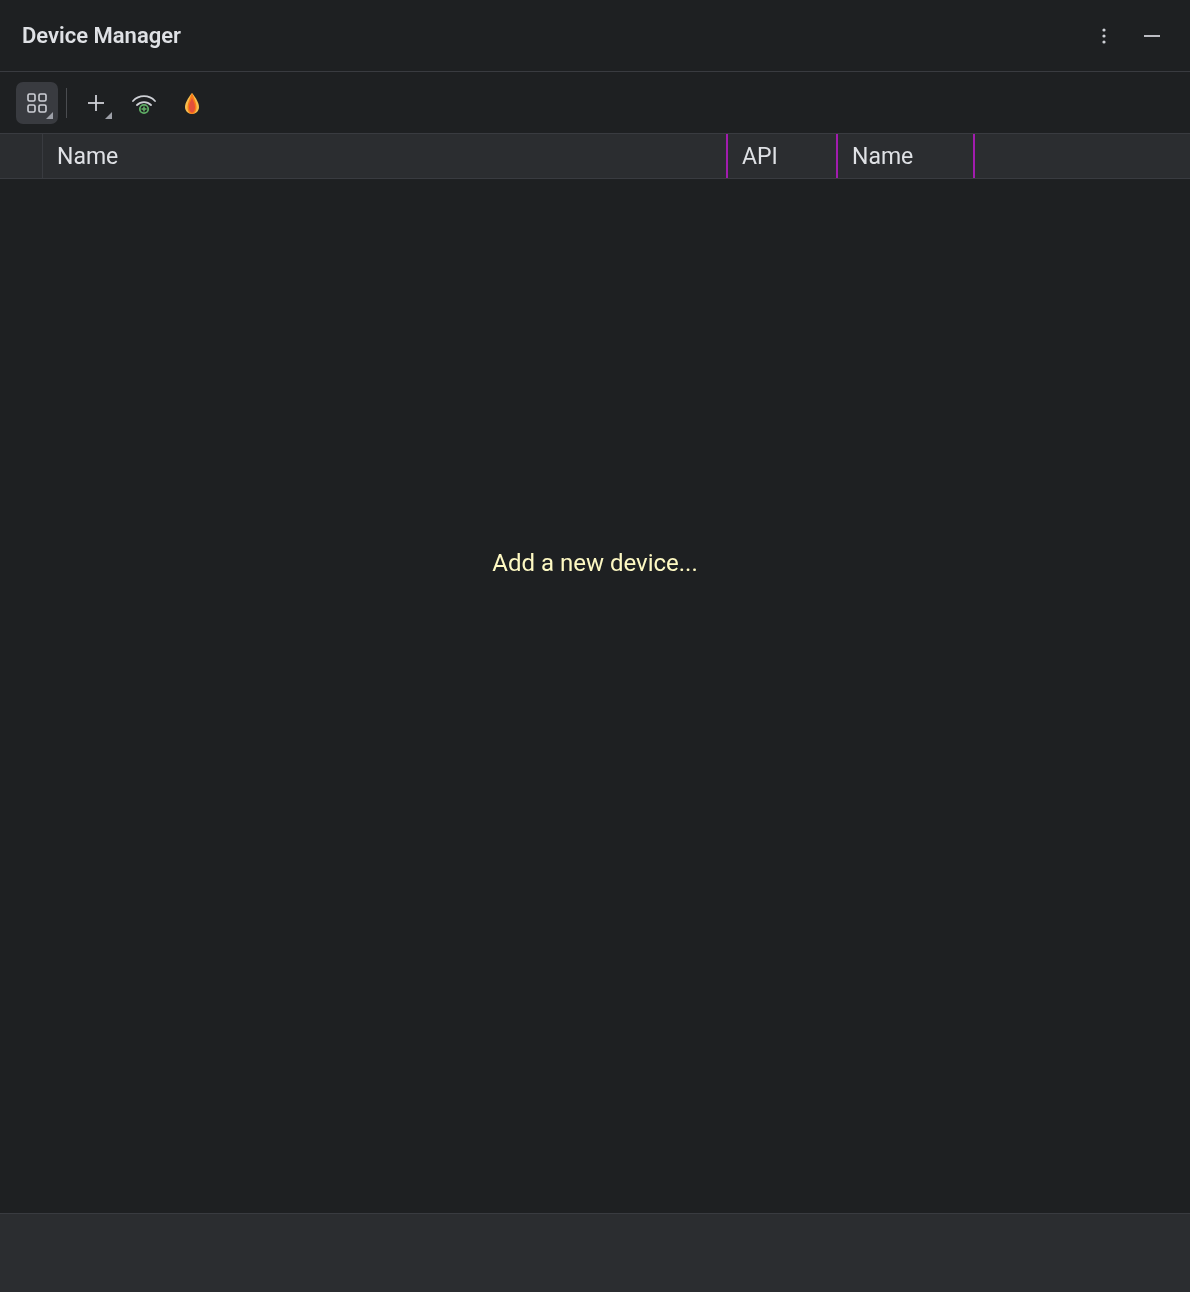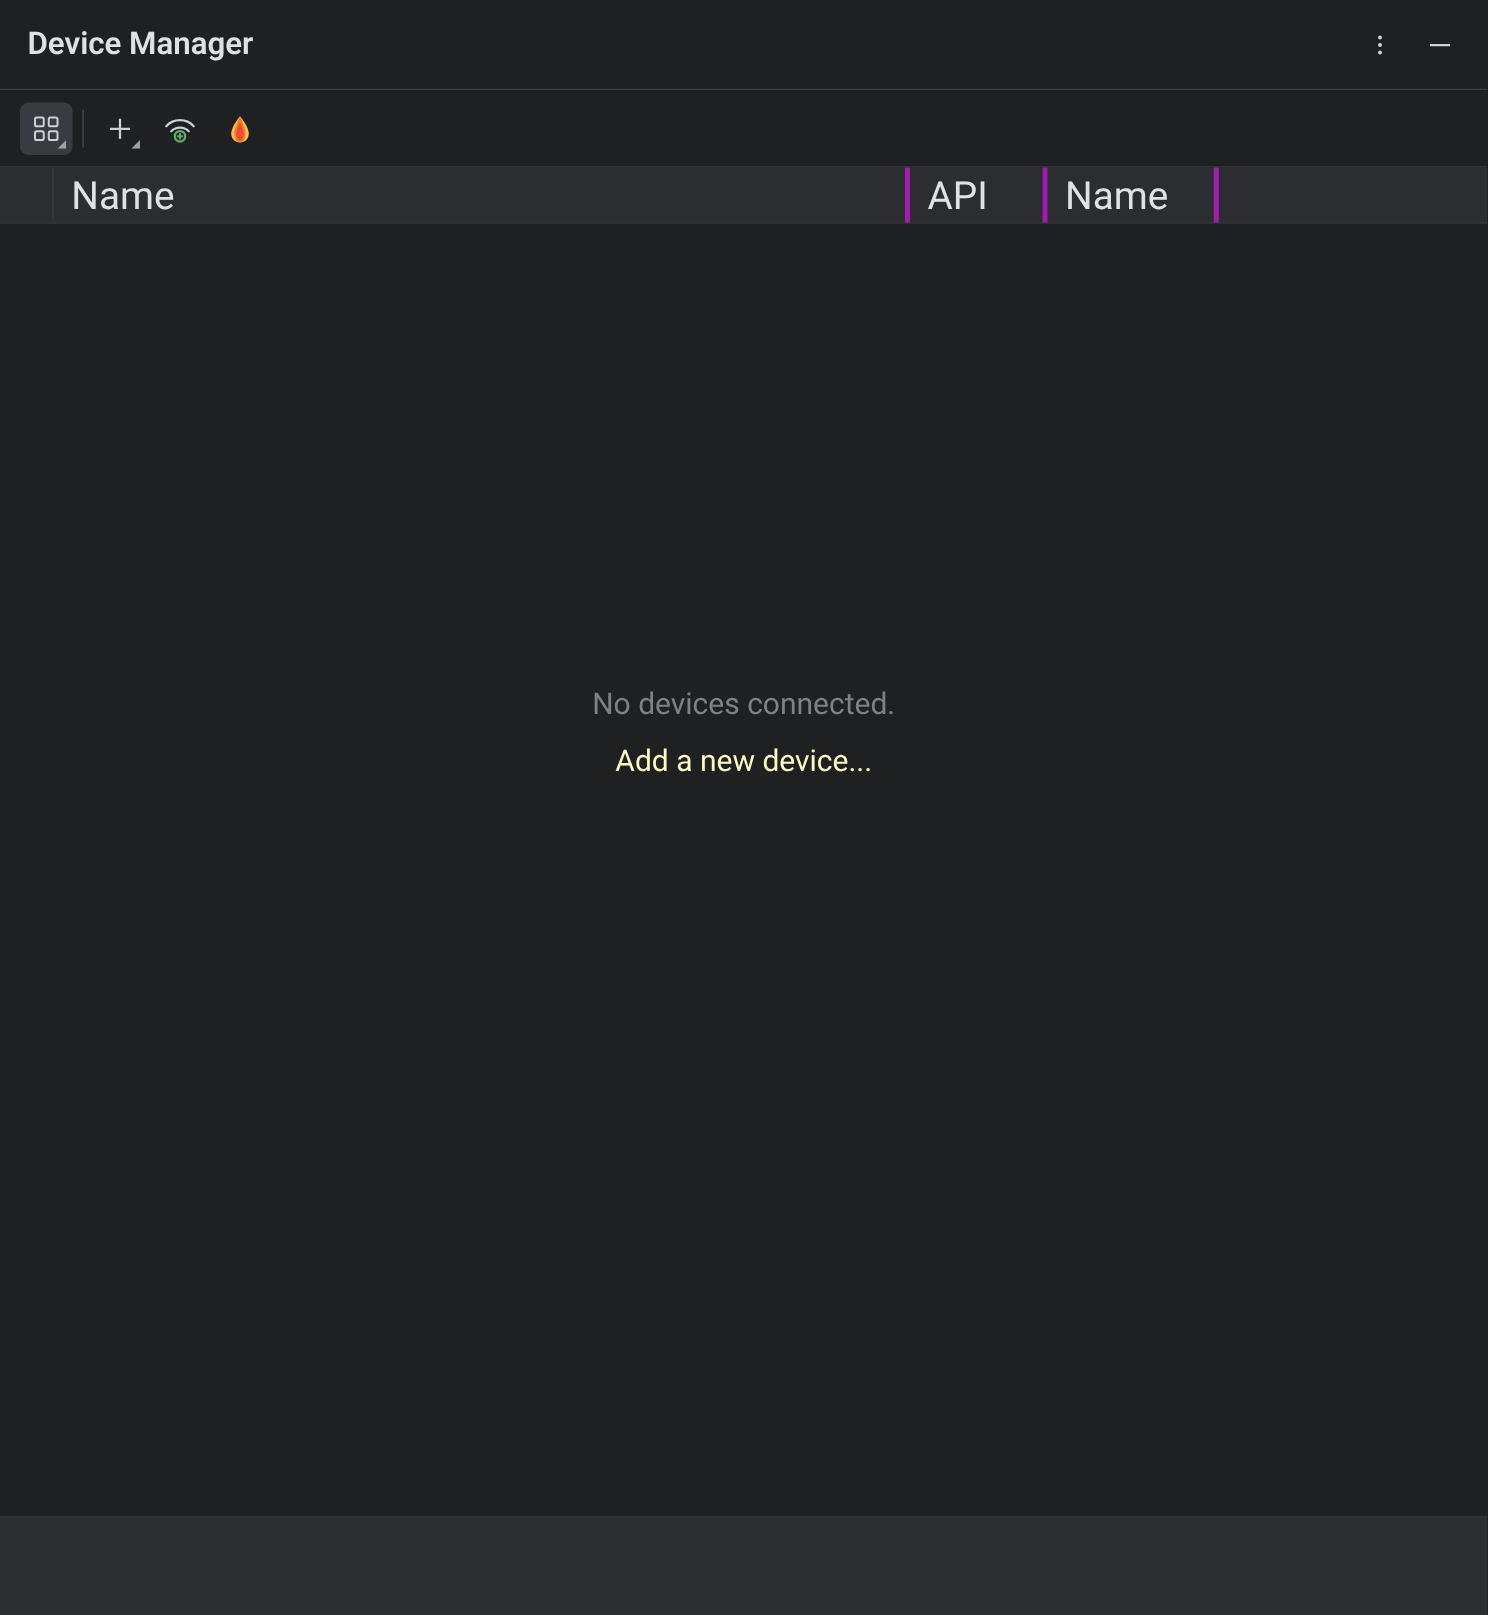--- a/index.html
+++ b/index.html
@@ -21,21 +21,21 @@
     
     .header {
       height: 72px;
       display: flex;
       align-items: center;
       justify-content: space-between;
       padding: 0 20px 0 22px;
       border-bottom: 1px solid #393b40;
     }
     .header-title {
-      font-size: 25px;
+      font-size: 22px;
       font-weight: 600;
       color: #dfe1e5;
     }
     .header-actions {
       display: flex;
       align-items: center;
       gap: 12px;
     }
     .icon-btn {
       width: 36px;
@@ -86,23 +86,23 @@
       height: 45px;
       display: flex;
       align-items: stretch;
       border-bottom: 1px solid #393b40;
       background: #2b2d30;
     }
     .th {
       display: flex;
       align-items: center;
       padding: 0 14px;
-      font-size: 31px;
+      font-size: 23px;
       color: #dfe1e5;
-      border-right: 4px solid #a21caf;
+      border-right: 2px solid #a21caf;
       text-align: center;
     }
     .th-spacer { width: 43px; border-right: 1px solid #393b40; }
     .th-name { flex: 1; }
     .th-api { width: 110px; }
     .th-type { width: 137px; }
     .th-actions { width: 215px; border-right: none; }
 
     
     .body {
@@ -197,17 +197,16 @@
 
 <div class="table-header">
   <div class="th-spacer"></div>
   <div class="th th-name">Name</div>
   <div class="th th-api">API</div>
   <div class="th th-type">Name</div>
   <div class="th-actions"></div>
 </div>
 
 <div class="body">
-  <div class="empty-text">No devices connected.</div>
   <div class="add-link">Add a new device...</div>
 </div>
 
 <div class="bottom"></div>
 
 </body></html>

